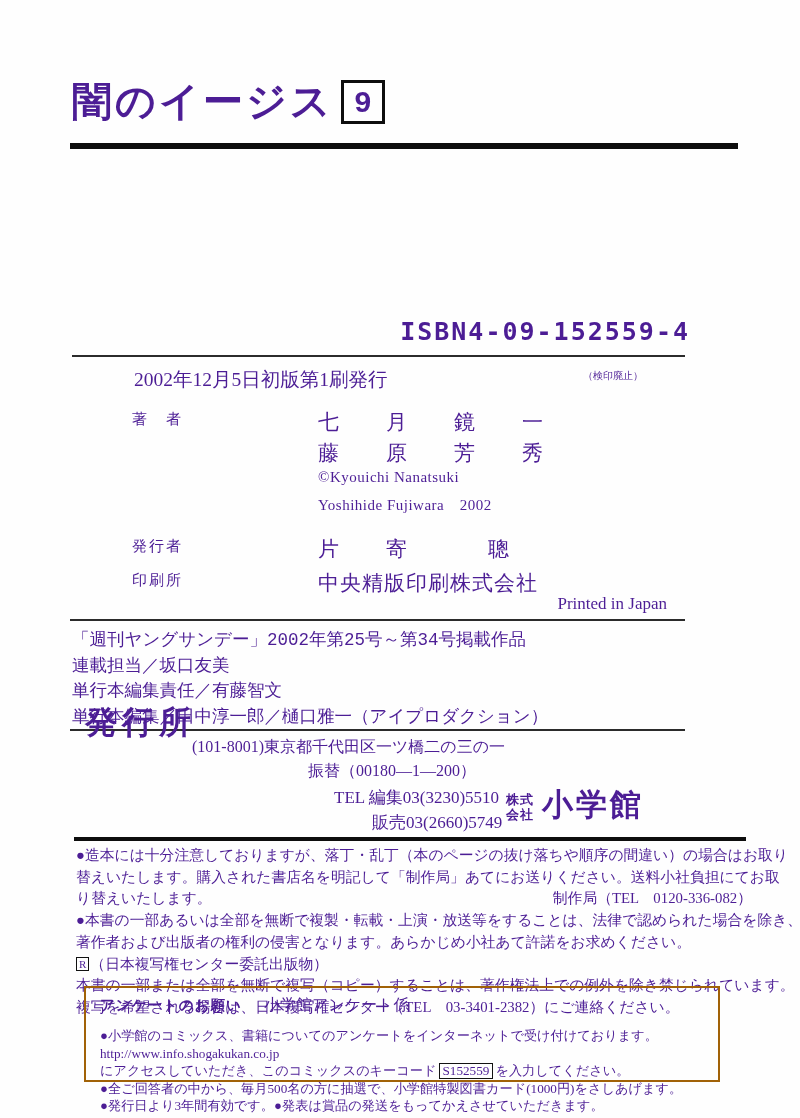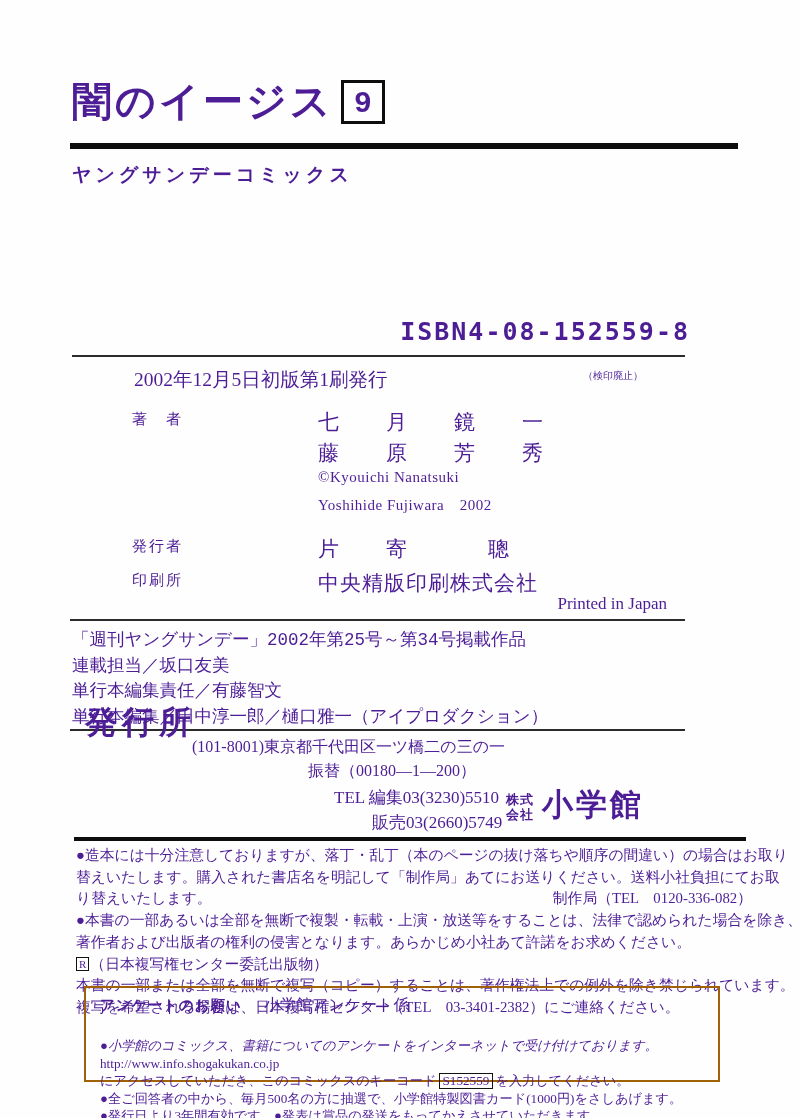--- a/index.html
+++ b/index.html
@@ -72,41 +72,40 @@
   
   .survey-box{
     left:84px;top:986px;width:636px;height:96px;
     border:2px solid #a16207;box-sizing:border-box;
     padding:7px 14px 0 14px;
   }
   .survey-heading-row{display:flex;align-items:baseline;}
   .survey-heading{font-size:14.5px;font-weight:bold;letter-spacing:1px;}
   .survey-heading-sub{font-size:16px;margin-left:22px;}
   .survey-line{font-size:13.2px;line-height:17.6px;white-space:nowrap;}
-  .survey-first{margin-top:21px;font-style:italic;}
+  .survey-first{margin-top:11px;}
   .keycode-box{
     display:inline-block;border:1px solid #111;
     padding:0 3px;margin:0 2px;line-height:14px;
   }
 </style>
 </head>
 <body>
 
 <div class="page">
 
   <div class="abs sans book-title">
     <span>闇のイージス</span>
     <span class="volume-box">9</span>
   </div>
 
   <div class="abs rule rule-thick-top"></div>
 
-  <div class="abs sans series-label">ヤングサンデーコミックス</div>
 
-  <div class="abs mono isbn">ISBN4-08-152559-8</div>
+  <div class="abs mono isbn">ISBN4-09-152559-4</div>
   <div class="abs rule-isbn"></div>
   <div class="abs edition-date">2002年12月5日初版第1刷発行</div>
   <div class="abs inspection-note">（検印廃止）</div>
 
   <div class="abs credit-label" style="top:410px">著　者</div>
   <div class="abs credit-value credit-name" style="top:408px">七　月　鏡　一</div>
   <div class="abs credit-value credit-name" style="top:439px">藤　原　芳　秀</div>
   <div class="abs credit-value credit-roman" style="top:469px">©Kyouichi Nanatsuki</div>
   <div class="abs credit-value credit-roman" style="top:496px">Yoshihide Fujiwara　2002</div>
 

